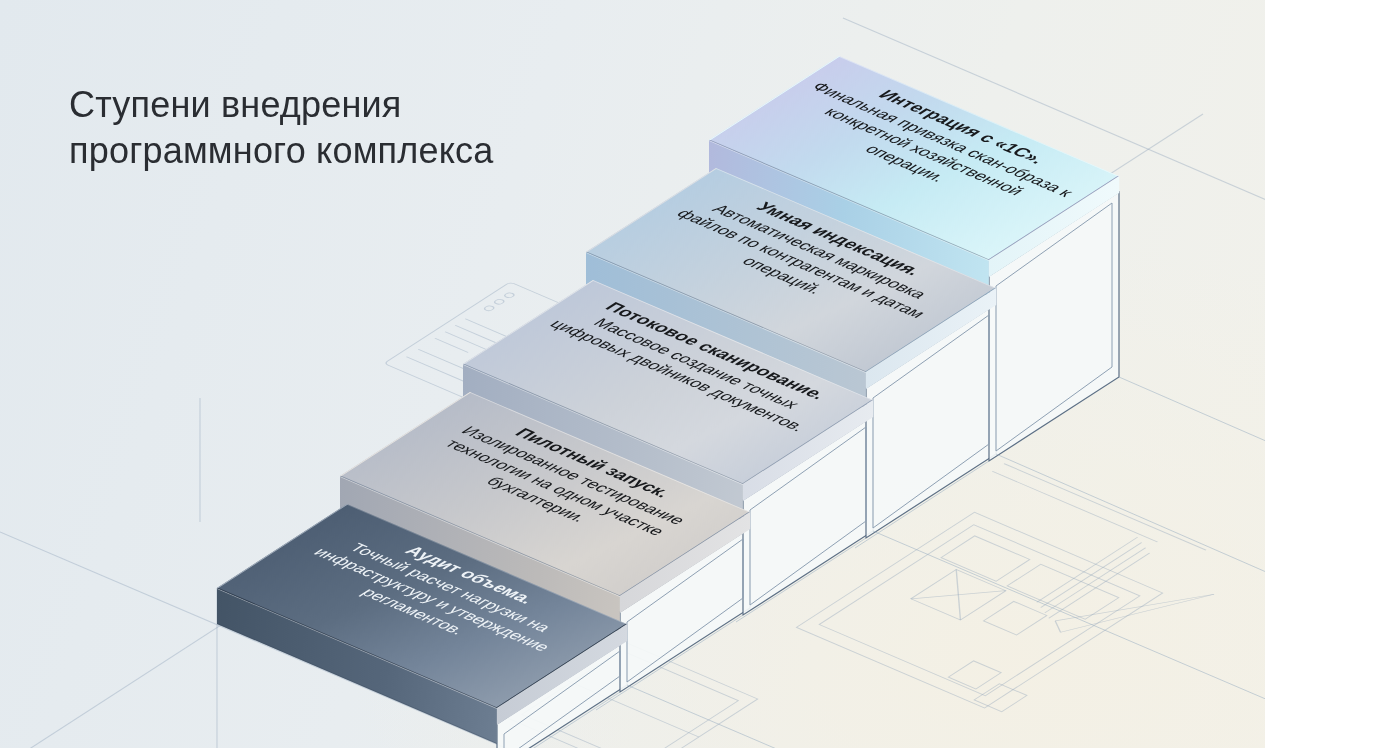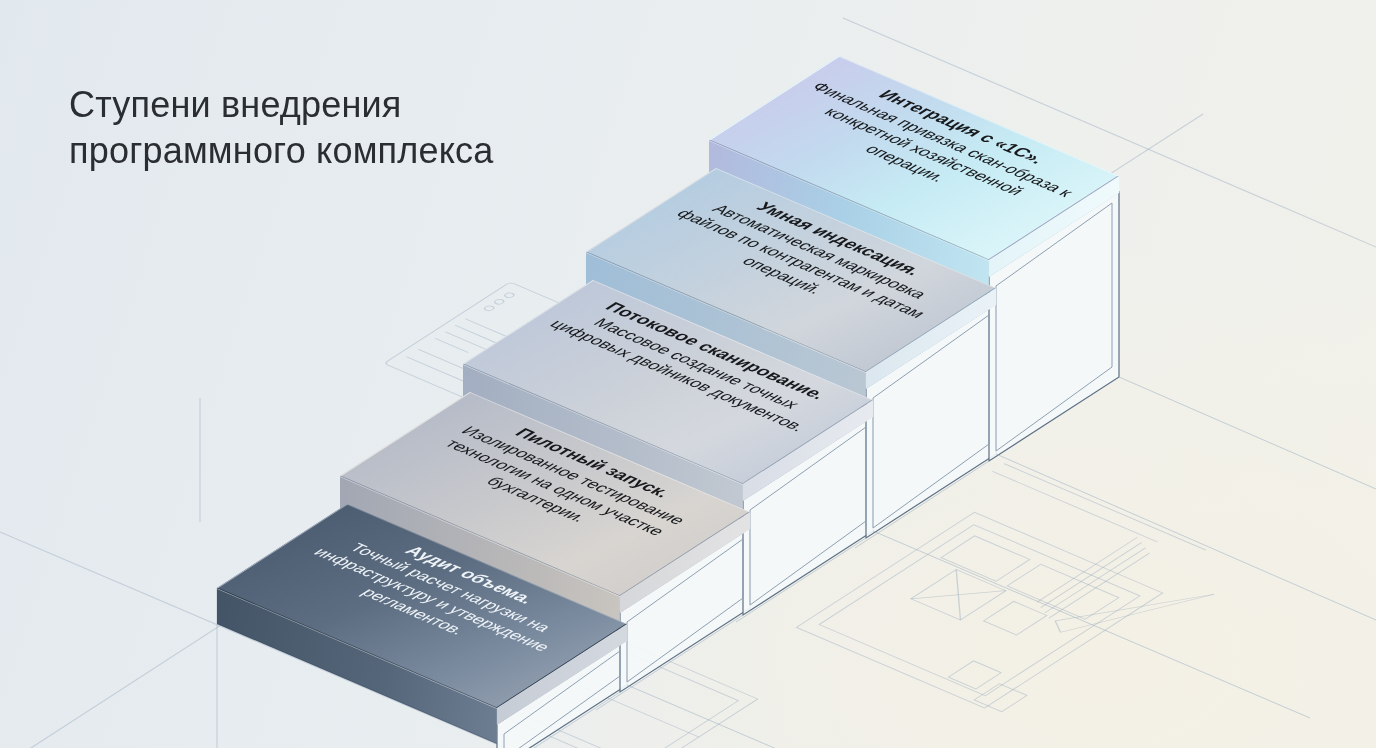--- a/index.html
+++ b/index.html
@@ -1,21 +1,21 @@
 <!DOCTYPE html>
 <html><head>
 <meta charset="utf-8">
 <style>
   html,body{margin:0;padding:0;}
   body{
     width:1376px;height:748px;overflow:hidden;
     font-family:"Liberation Sans","DejaVu Sans",sans-serif;
   }
   .stage{
-    position:relative;width:1376px;height:748px;overflow:hidden;
+    position:relative;width:1265px;height:748px;overflow:hidden;
     background:
       radial-gradient(1100px 700px at 80% 88%, rgba(244,240,228,.95) 0%, rgba(244,240,228,0) 60%),
       linear-gradient(108deg,#e2e9ee 0%,#e8edf0 38%,#eef0ed 68%,#f2f1ea 100%);
   }
   svg.wire{position:absolute;left:0;top:0;z-index:0;}
 
   .page-title{
     position:absolute;left:69px;top:58px;width:490px;z-index:5;
     font-size:36px;line-height:1.27;font-weight:500;color:#2a2d32;letter-spacing:.2px;
   }

